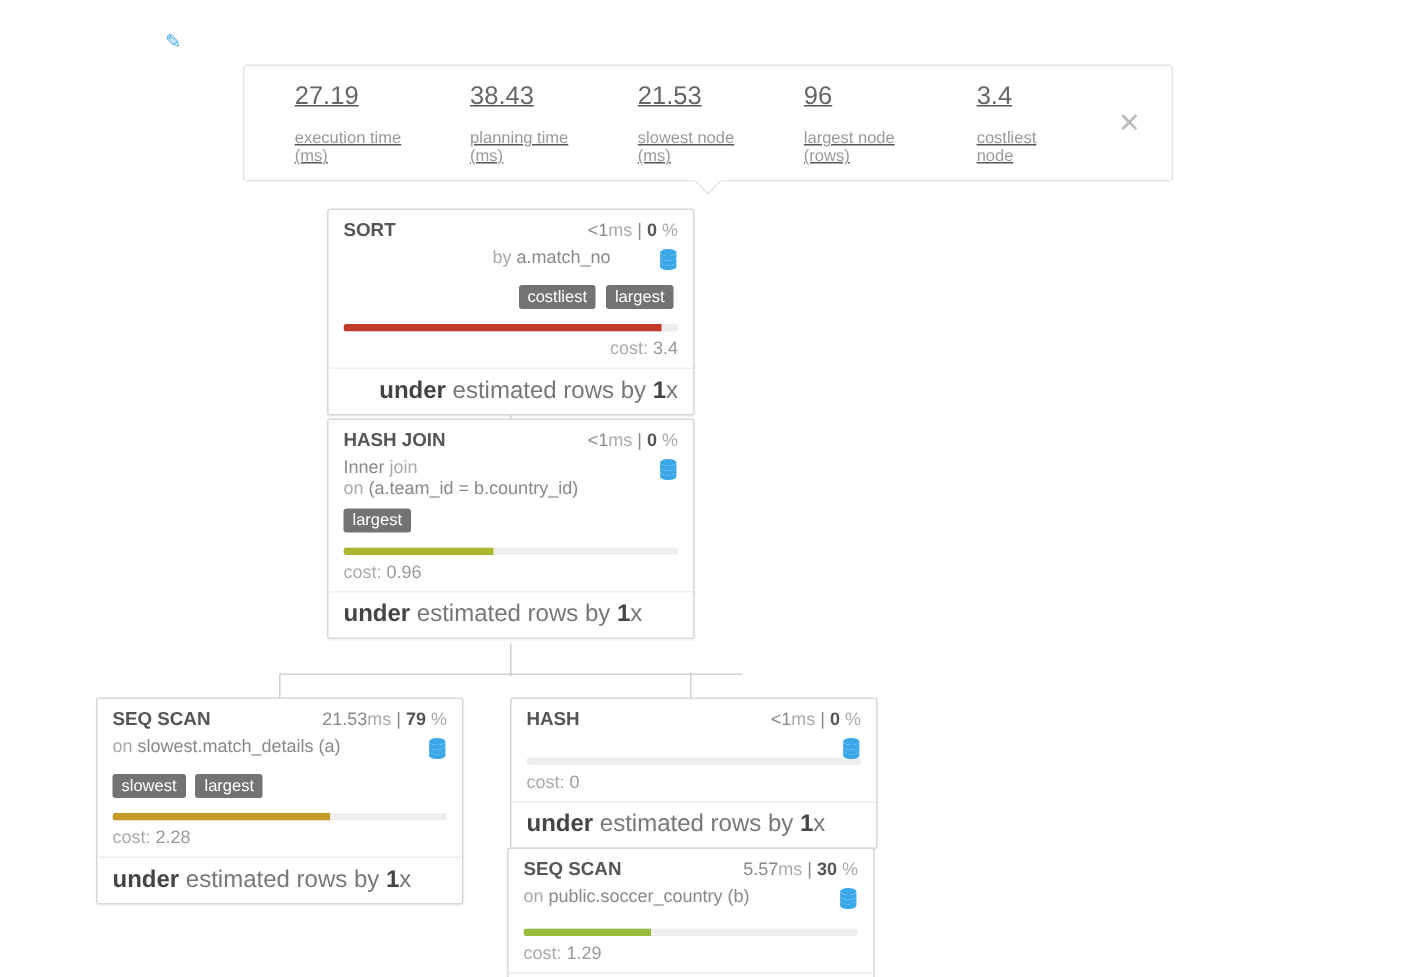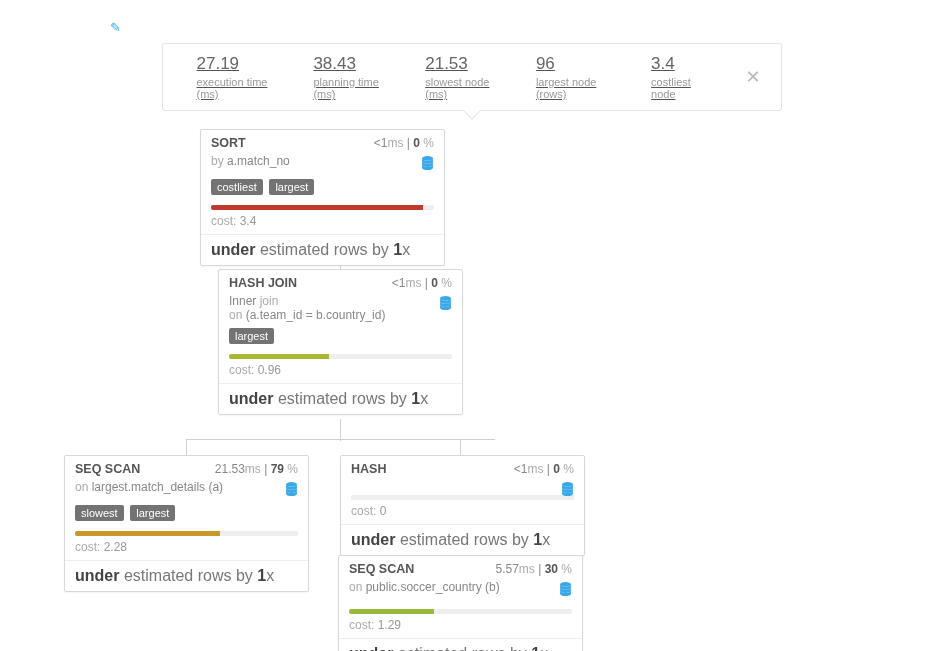--- a/index.html
+++ b/index.html
@@ -59,21 +59,21 @@
     padding: 0 14px;
     text-decoration: underline;
   }
   .stat-value {
     font-size: 17px;
     color: #666;
   }
   .stat-label {
     font-size: 11px;
     color: #999;
-    margin-top: 2px;
+    margin-top: 12px;
   }
   .close-x {
     color: #bbb;
     font-size: 18px;
     cursor: pointer;
     margin-left: 18px;
   }
   .tree-area {
     position: relative;
     height: 520px;
@@ -102,20 +102,21 @@
     font-size: 12px;
   }
   .node-timing .pct-b { font-weight: bold; color:#555; }
   .node-sub {
     padding: 0 10px 6px 10px;
     color: #888;
     font-size: 12px;
     display: flex;
     justify-content: space-between;
     align-items: flex-start;
+    gap: 32px;
   }
   .node-sub-left { flex: 1; }
   .disk-icon {
     color: #3aa8e8;
     font-size: 14px;
     margin-top: 2px;
   }
   .badges {
     padding: 0 10px 6px 10px;
   }
@@ -201,21 +202,21 @@
 
 <div class="tree-area">
 
   <div class="vline" style="left:320px; top:124px; height:16px;"></div>
   <div class="vline" style="left:320px; top:290px; height:22px;"></div>
   <div class="hline" style="left:166px; top:310px; width:309px;"></div>
   <div class="vline" style="left:166px; top:310px; height:16px;"></div>
   <div class="vline" style="left:440px; top:310px; height:16px;"></div>
   <div class="vline" style="left:440px; top:410px; height:16px;"></div>
 
-  <div class="node" style="left:180px; top:0px;">
+  <div class="node" style="left:198px; top:0px;text-align:right;">
     <div class="node-head">
       <span class="node-title">SORT</span>
       <span class="node-timing">
         <span>&lt;1</span><span class="light">ms</span> | <span class="pct-b">0</span> <span class="light">%</span>
       </span>
     </div>
     <div class="node-sub">
       <div class="node-sub-left">
         <span class="light">by </span><span>a.match_no</span>
       </div>
@@ -280,21 +281,21 @@
 
   <div class="node" style="left:44px; top:326px;">
     <div class="node-head">
       <span class="node-title">SEQ SCAN</span>
       <span class="node-timing">
         <span>21.53</span><span class="light">ms</span> | <span class="pct-b">79</span> <span class="light">%</span>
       </span>
     </div>
     <div class="node-sub">
       <div class="node-sub-left">
-        <span class="light">on </span><span>largest.match_details (a)</span>
+        <span class="light">on </span><span>slowest.match_details (a)</span>
       </div>
       <span class="disk-icon">
         <svg width="13" height="14" viewBox="0 0 16 18">
             <g fill="#3aa8e8">
               <ellipse cx="8" cy="3" rx="7" ry="3"></ellipse>
               <path d="M1 3v4c0 1.6 3.1 3 7 3s7-1.4 7-3V3c0 1.6-3.1 3-7 3S1 4.6 1 3z"></path>
               <path d="M1 7v4c0 1.6 3.1 3 7 3s7-1.4 7-3V7c0 1.6-3.1 3-7 3S1 8.6 1 7z"></path>
               <path d="M1 11v4c0 1.6 3.1 3 7 3s7-1.4 7-3v-4c0 1.6-3.1 3-7 3s-7-1.4-7-3z"></path>
             </g>
           </svg>

